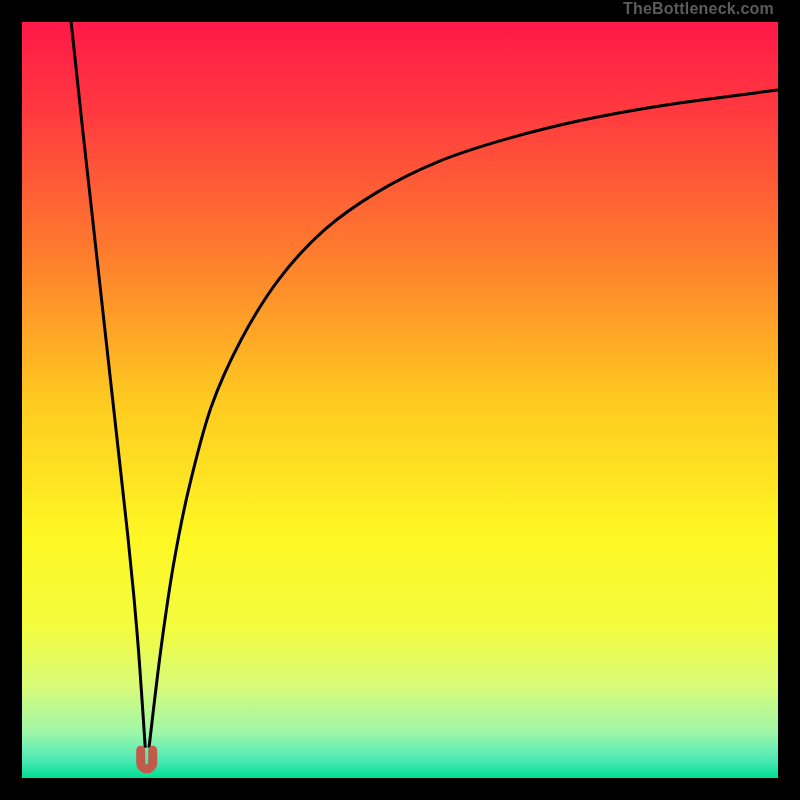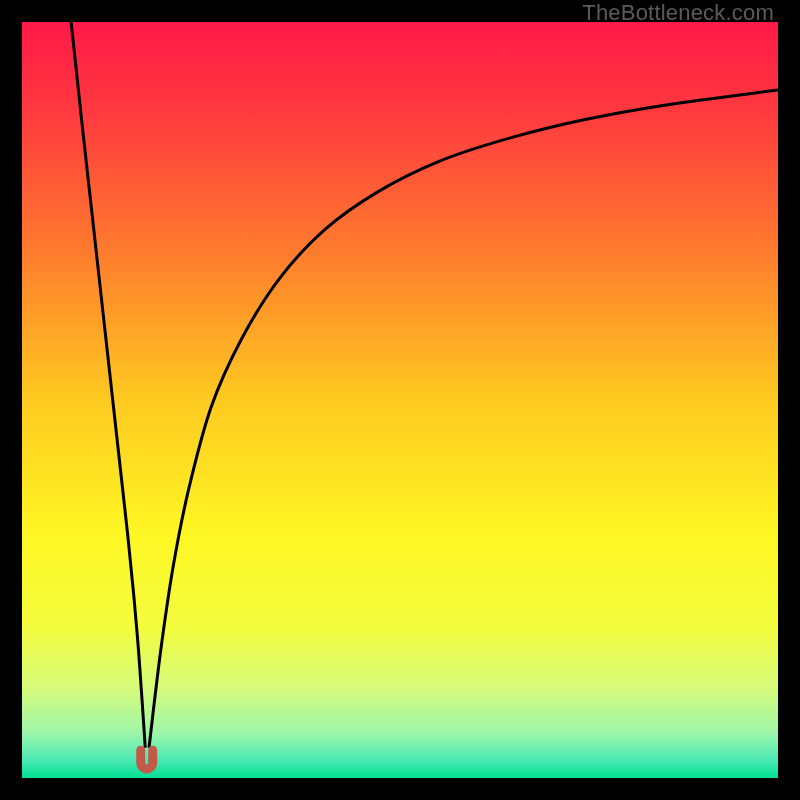--- a/index.html
+++ b/index.html
@@ -24,22 +24,22 @@
     top: 22px;
     width: 756px;
     height: 756px;
     overflow: hidden;
   }
   .watermark {
     position: absolute;
     top: 0px;
     right: 26px;
     font-family: Arial, Helvetica, sans-serif;
-    font-size: 22px;
-    font-weight: 400;
+    font-size: 16px;
+    font-weight: 700;
     color: #5b5b5b;
     letter-spacing: 0.2px;
     user-select: none;
   }
   svg { display: block; }
 </style>
 </head>
 <body>
 
 <div class="frame">

